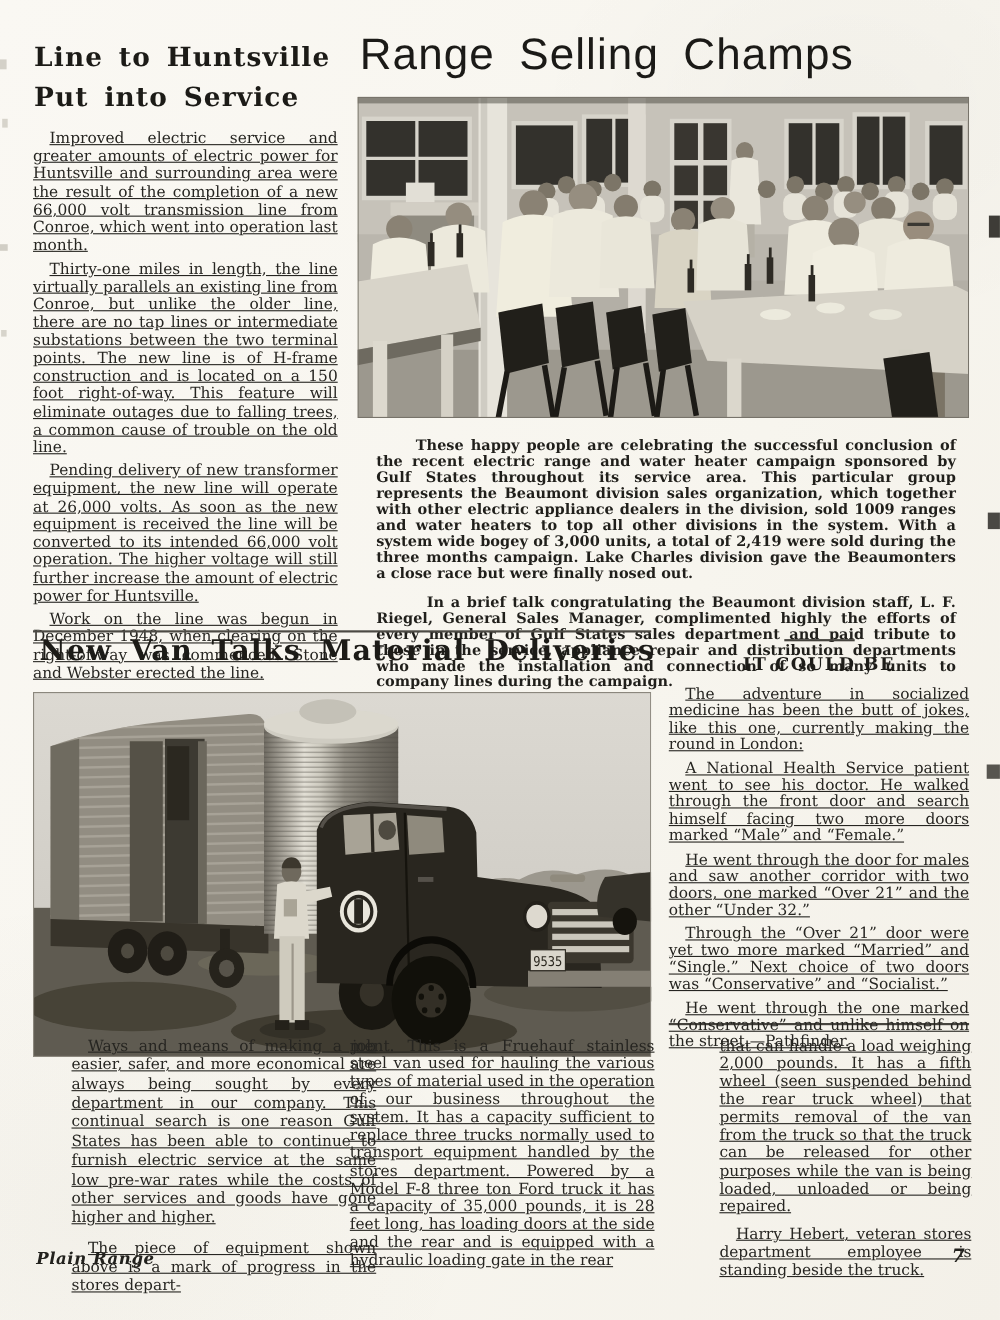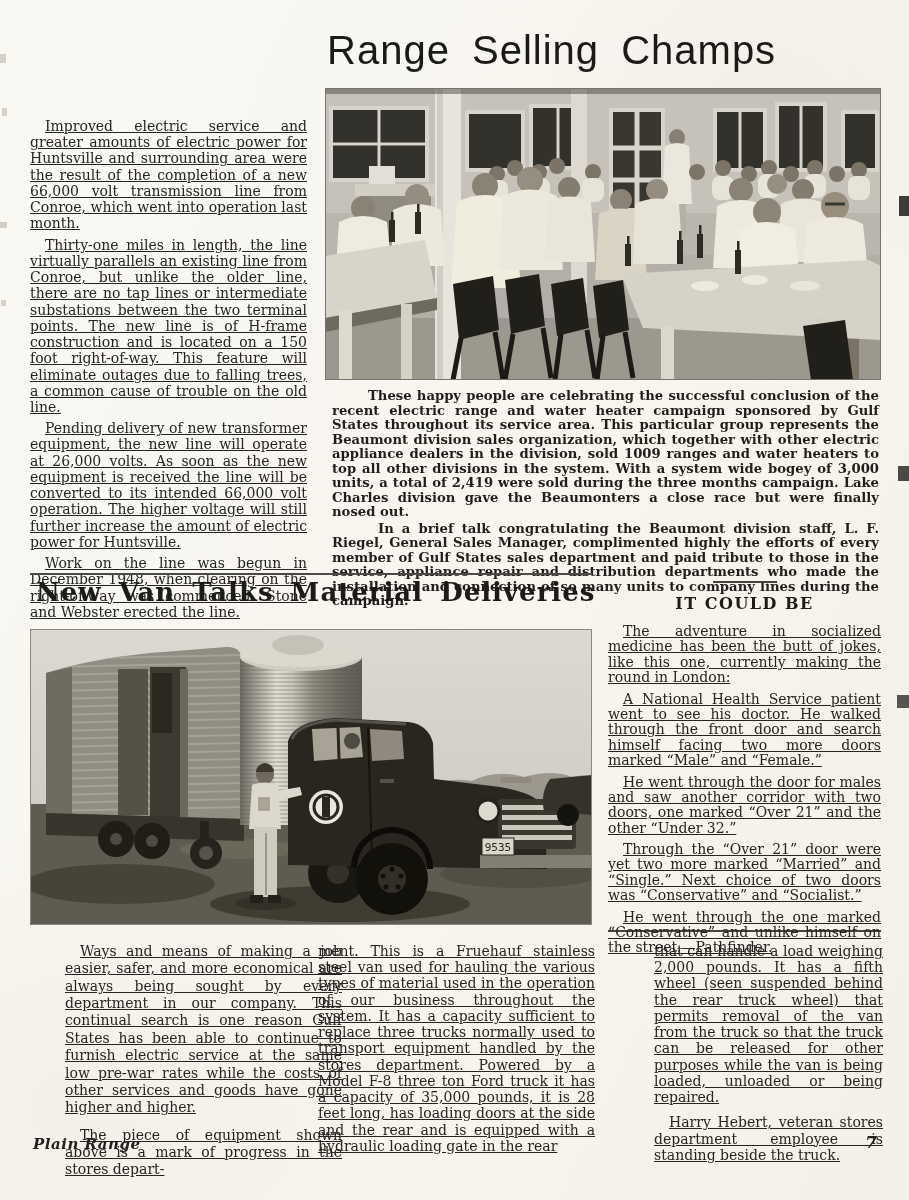--- a/index.html
+++ b/index.html
@@ -42,21 +42,21 @@
   .bodycopy p {
     margin:0 0 5px 0; text-indent:15px;
     font-size:14px; line-height:1.16; text-align:justify;
     color:#262521;
     text-decoration:underline;
   }
   .hunts-body { position:absolute; left:30px; top:118px; width:277px; }
 
   .caption { position:absolute; left:330px; top:387px; width:551px; }
   .caption p {
-    margin:2px; font-weight:700; font-size:13.2px; line-height:1.1;
+    margin:12px; font-weight:700; font-size:13.2px; line-height:1.1;
     text-align:justify; color:#201f1b;
   }
   .caption p.c1 { text-indent:36px; }
   .caption p.c2 { text-indent:46px; }
 
   .it-col { position:absolute; left:608px; top:581px; width:273px; }
   .it-rule-top { width:64px; height:2px; background:#45433d; margin:0 auto 13px auto; }
   .it-title {
     margin:0 0 12px 0; text-align:center;
     font:700 16px/1 "DejaVu Serif", serif; letter-spacing:1.5px; color:#1d1c18;
@@ -73,21 +73,21 @@
 
   
   .rule { position:absolute; height:2px; background:#4c4a44; }
   .rule-left { left:30px; top:573px; width:562px; }
   .it-rule-bottom { left:608px; top:930px; width:273px; background:#45433d; }
 
   
   .photo { position:absolute; }
   .photo svg { display:block; width:100%; height:100%; }
   .photo-banquet { left:325px; top:88px; width:556px; height:292px; }
-  .photo-van { left:30px; top:629px; width:562px; height:296px; }
+  .photo-van { left:30px; top:629px; width:562px; height:332px; }
 
   
   .footer-left {
     position:absolute; left:33px; top:1137px;
     font:italic 700 15px/1 "DejaVu Serif", serif; color:#22211d; letter-spacing:0.5px;
   }
   .footer-right {
     position:absolute; right:32px; top:1134px;
     font:italic 700 17px/1 "DejaVu Serif", serif; color:#22211d;
   }
@@ -100,20 +100,24 @@
   .ml1 { left:0; top:54px;  width:6px; height:9px;  background:#d4d1c8; }
   .ml2 { left:2px; top:108px; width:5px; height:8px; background:#d7d4cb; }
   .ml3 { left:0; top:222px; width:7px; height:6px; background:#d1cec5; }
   .ml4 { left:1px; top:300px; width:5px; height:6px; background:#d7d4cb; }
 </style>
 </head>
 <body>
 
 <div class="page">
 
+  <h1 class="hunts-title">
+    <span>Line to Huntsville</span>
+    <span>Put into Service</span>
+  </h1>
   <div class="hunts-body bodycopy">
     <p>Improved electric service and greater amounts of electric power for Huntsville and surrounding area were the result of the completion of a new 66,000 volt transmission line from Conroe, which went into operation last month.</p>
     <p>Thirty-one miles in length, the line virtually parallels an existing line from Conroe, but unlike the older line, there are no tap lines or intermediate substations between the two terminal points. The new line is of H-frame construction and is located on a 150 foot right-of-way. This feature will eliminate outages due to falling trees, a common cause of trouble on the old line.</p>
     <p>Pending delivery of new transformer equipment, the new line will operate at 26,000 volts. As soon as the new equipment is received the line will be converted to its intended 66,000 volt operation. The higher voltage will still further increase the amount of electric power for Huntsville.</p>
     <p>Work on the line was begun in December 1948, when clearing on the right-of-way was commenced. Stone and Webster erected the line.</p>
   </div>
 
   <h1 class="range-title">Range Selling Champs</h1>
 
   <div class="photo photo-banquet">

